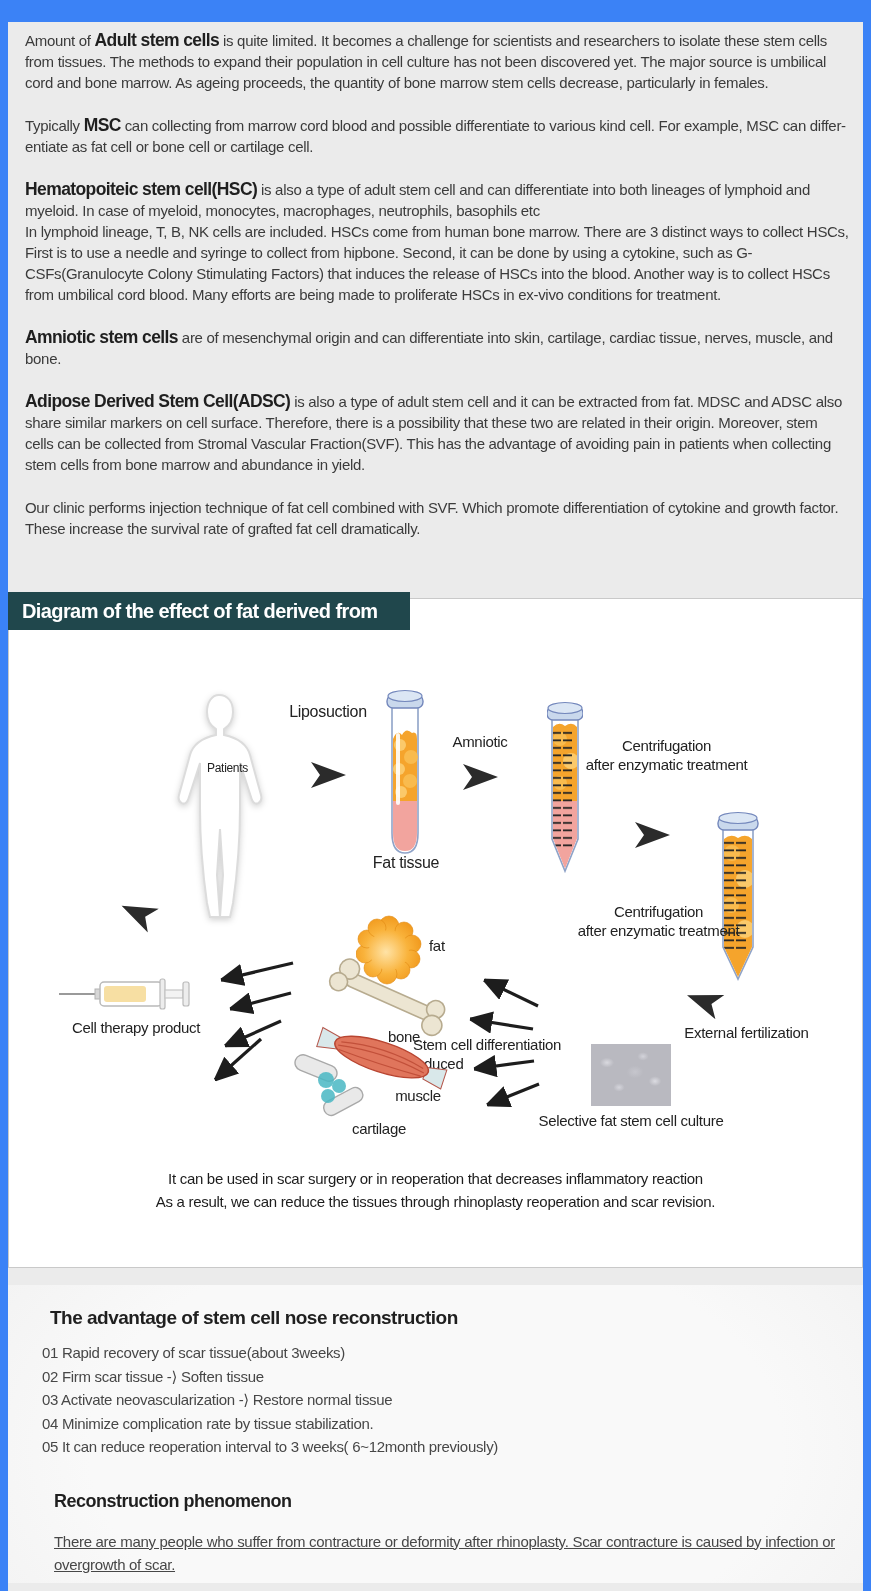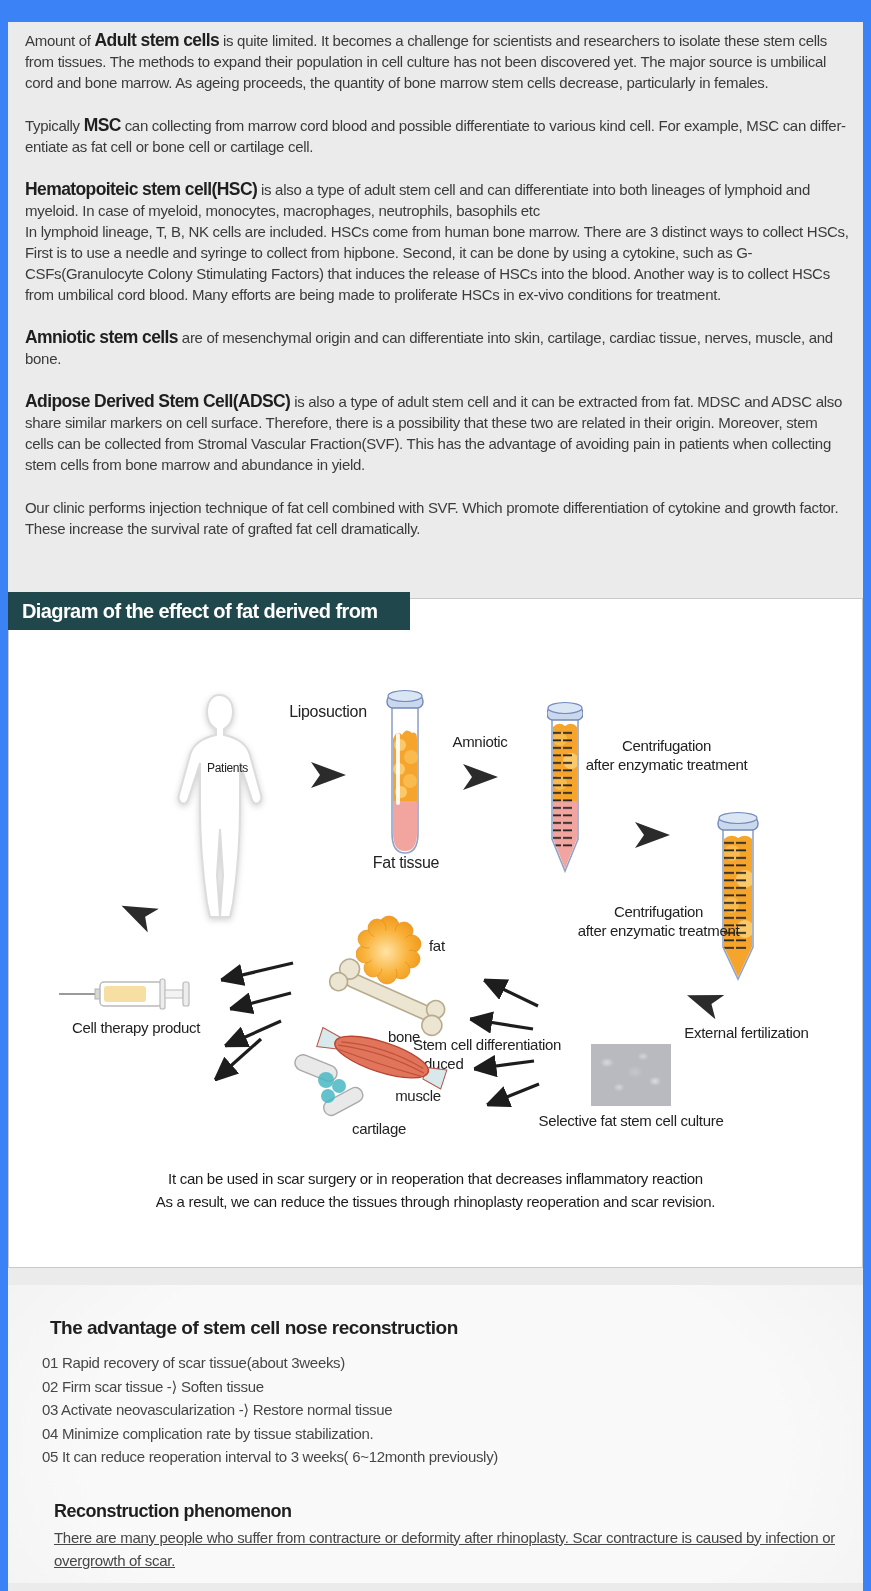--- a/index.html
+++ b/index.html
@@ -33,24 +33,24 @@
       radial-gradient(8px 6px at 35% 70%, #d5d5dc 0%, rgba(213,213,220,0) 70%),
       radial-gradient(12px 9px at 55% 45%, #c6c6cd 0%, rgba(198,198,205,0) 70%); }
   .caption { position:absolute; left:0; top:568px; width:100%; text-align:center; font-size:15px;
              line-height:23px; color:#1c1c1c; letter-spacing:-0.3px; }
 
   
   .bottom-panel { position:absolute; left:8px; top:1285px; width:855px; height:298px;
     background:radial-gradient(90% 160% at 50% 55%, #f9f9f9 45%, #efefef 80%, #e6e6e6 100%);
     padding:16px 30px 0 34px; color:#444; }
   .adv-title { font-size:19px; font-weight:bold; color:#1f1f1f; letter-spacing:-0.5px;
-               margin:16px 0 12px 8px; }
+               margin:6px 0 12px 8px; }
   .adv-list { list-style:none; font-size:15px; line-height:23.5px; letter-spacing:-0.3px; color:#474747; }
   .recon-title { font-size:18px; font-weight:bold; color:#1f1f1f; letter-spacing:-0.5px;
-                 margin:32px 0 4px 12px; }
+                 margin:32px 0 18px 12px; }
   .recon-body { font-size:15px; line-height:23.5px; letter-spacing:-0.3px; color:#474747;
                 margin-left:12px; width:800px;text-decoration:underline; }
 </style>
 </head>
 <body>
 
 <div id="page">
   <div id="content-bg"></div>
 
   <div class="intro">

